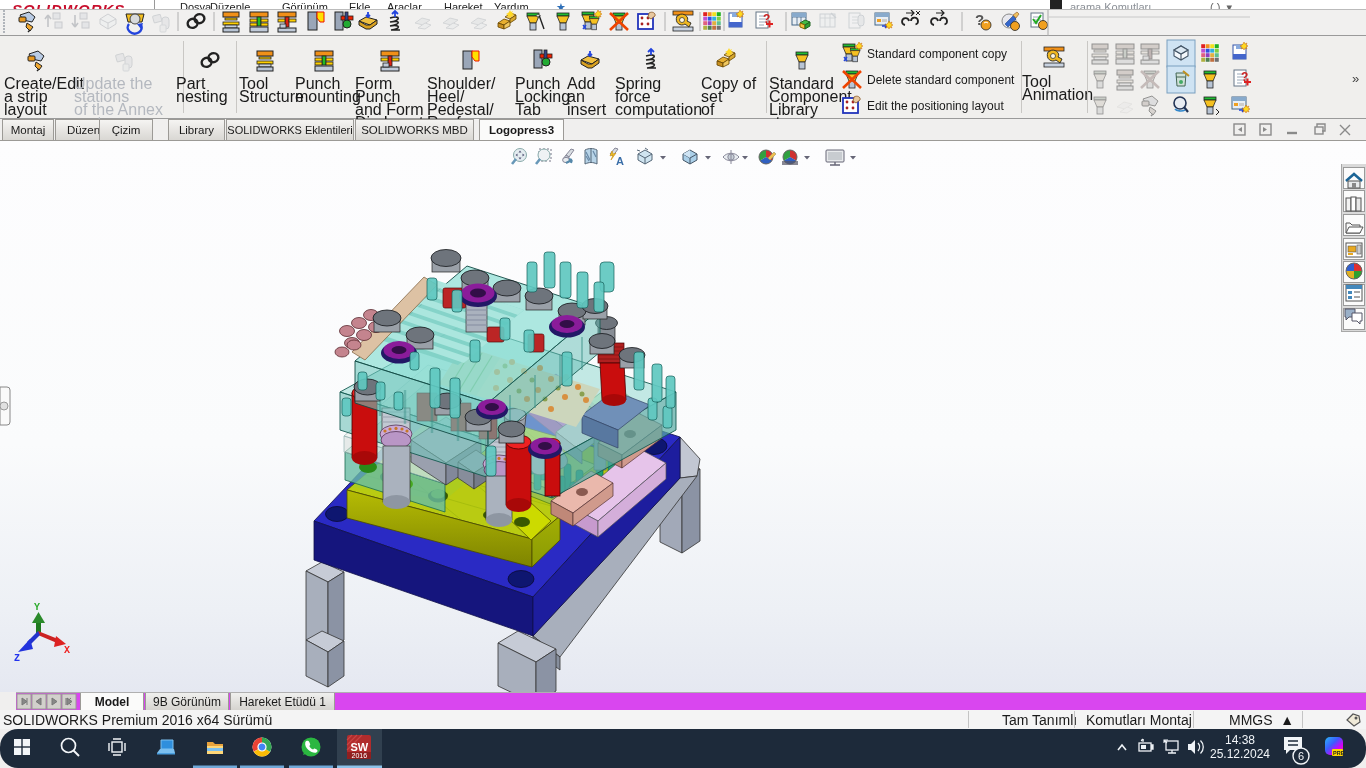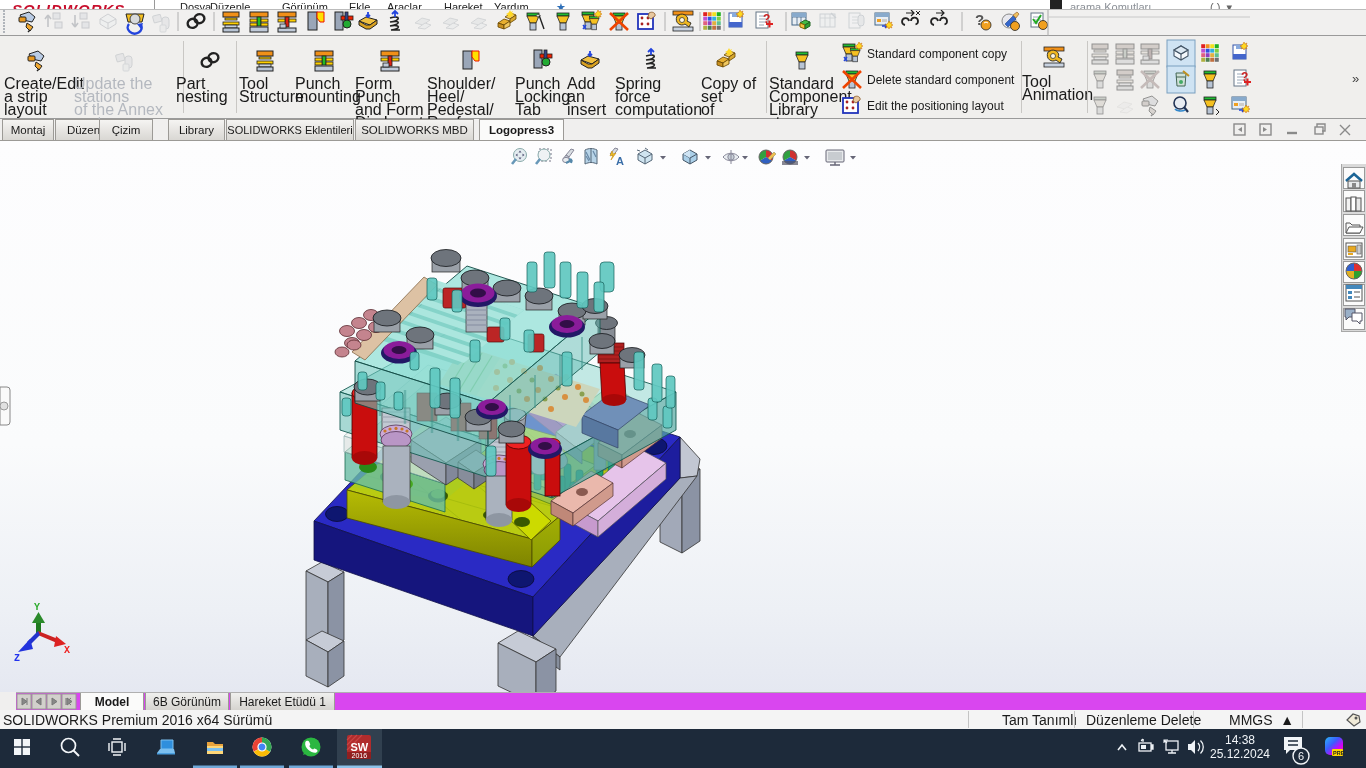--- a/index.html
+++ b/index.html
@@ -28,21 +28,21 @@
 #viewport { left:0; top:141px; width:1366px; height:551px; background:linear-gradient(#fdfdfe 0%, #fafbfc 55%, #edf0f5 85%, #e5e8f1 100%); }
 
 #taskpane { position:absolute; right:0; top:23px; width:25px; height:168px; background:#d9d9d9; border-left:1px solid #a8a8a8; border-bottom:1px solid #a8a8a8; }
 
 #modeltabs { left:16px; top:692px; width:1366px; height:18px; background:#d946ef; border-top:1px solid #b0b0b0;text-decoration:underline; }
 .mtab { position:absolute; top:0; height:18px; line-height:18px; text-align:center; font-size:12px; color:#1a1a1a; background:linear-gradient(#f0f0ee,#d5d3cf); border:1px solid #9c9a96; border-top:none; }
 .mtab.active { background:#fbfbfa; font-weight:bold; }
 
 #statusbar { left:0; top:710px; width:1366px; height:19px; background:#f4f4f4; font-size:14px; color:#1a1a1a; }
 
-#taskbar { left:0; top:729px; width:1366px; height:39px; background:#1d2a3a; }
+#taskbar { left:0; top:729px; width:1366px; height:39px; background:#1d2a3a;border-radius:18px; }
 </style>
 </head>
 <body>
 <div id="app">
   <div id="menubar" class="abs">
     <span id="logo">SOLIDWORKS</span>
     <div id="logobox"></div>
     <span class="mi" style="left:180px">Dosya</span>
     <span class="mi" style="left:210px">Düzenle</span>
     <span class="mi" style="left:282px">Görünüm</span>
@@ -938,35 +938,35 @@
           <rect x="31" y="1" width="14" height="15" fill="#d2d0cc" stroke="#9a9894"></rect>
           <rect x="46" y="1" width="14" height="15" fill="#d2d0cc" stroke="#9a9894"></rect>
       <path d="M11,5 v7 M11,8.5 l-5,-3.5 v7 Z" stroke="#777" fill="#888"></path>
       <path d="M25,5 l-5,3.5 l5,3.5 Z" fill="#888" stroke="#777"></path>
       <path d="M36,5 l5,3.5 l-5,3.5 Z" fill="#888" stroke="#777"></path>
       <path d="M50,5 v7 M55,5 l-4,3.5 l4,3.5" stroke="#777" fill="none"></path>
           <path d="M51,5 l5,3.5 l-5,3.5 Z" fill="#888" stroke="#777"></path>
         </g>
     </svg>
     <div class="mtab active" style="left:64px;width:64px">Model</div>
-    <div class="mtab" style="left:129px;width:84px">6B Görünüm</div>
+    <div class="mtab" style="left:129px;width:84px">9B Görünüm</div>
     <div class="mtab" style="left:214px;width:105px">Hareket Etüdü 1</div>
   </div>
   <div id="statusbar" class="abs">
     <span style="position:absolute;left:3px;top:2px">SOLIDWORKS Premium 2016 x64 Sürümü</span>
     <span style="position:absolute;left:968px;top:1px;width:1px;height:17px;background:#c4c4c4"></span>
     <span style="position:absolute;left:1002px;top:2px">Tam Tanımlı</span>
     <span style="position:absolute;left:1074px;top:1px;width:1px;height:17px;background:#c4c4c4"></span>
     <span style="position:absolute;left:1193px;top:1px;width:1px;height:17px;background:#c4c4c4"></span>
     <span style="position:absolute;left:1302px;top:1px;width:1px;height:17px;background:#c4c4c4"></span>
     <svg width="20" height="17" style="position:absolute;left:1344px;top:1px">
         <path d="M3,9 L9,3 L15,5 L16,11 L10,15 Z" fill="#f0ead8" stroke="#555" stroke-width="1.2"></path>
         <circle cx="12" cy="7" r="1.5" fill="#555"></circle>
       </svg>
-    <span style="position:absolute;left:1086px;top:2px">Düzenleme Delete</span>
+    <span style="position:absolute;left:1086px;top:2px">Komutları Montaj</span>
     <span style="position:absolute;left:1229px;top:2px">MMGS&nbsp;&nbsp;▲</span>
   </div>
   <div id="taskbar" class="abs"><svg id="tksvg" width="1366" height="39">
     <rect x="337" y="0" width="45" height="39" fill="#31404f"></rect>
     <rect x="193" y="36.5" width="44" height="2.5" fill="#6fa8d8"></rect>
     <rect x="240" y="36.5" width="44" height="2.5" fill="#6fa8d8"></rect>
     <rect x="289" y="36.5" width="44" height="2.5" fill="#6fa8d8"></rect>
     <rect x="337" y="36.5" width="45" height="2.5" fill="#8cc3ea"></rect>
     <g transform="translate(22,18)" fill="#f2f5f8">
           <rect x="-8" y="-8" width="7.3" height="7.3"></rect>

